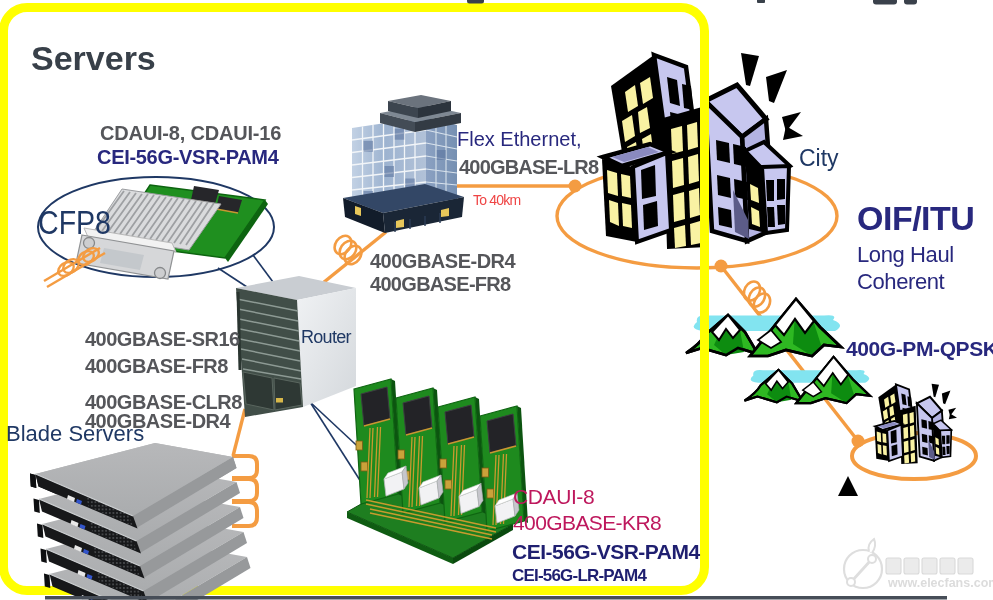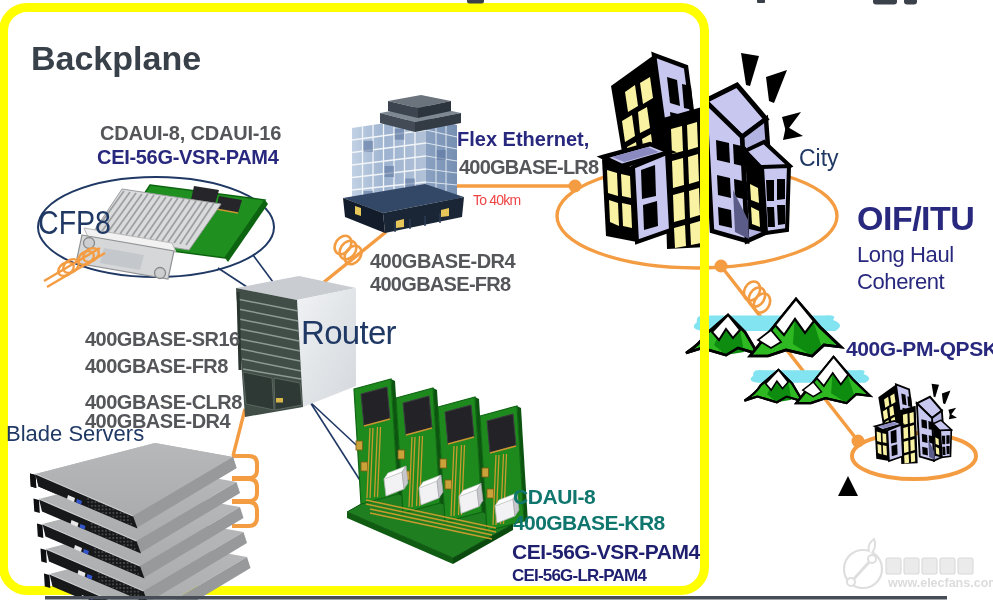--- a/index.html
+++ b/index.html
@@ -1,21 +1,21 @@
 <!DOCTYPE html>
 <html><head>
 <meta charset="utf-8">
 <style>
 html,body{margin:0;padding:0}
 #page{position:relative;width:993px;height:600px;background:#ffffff;overflow:hidden;font-family:"Liberation Sans",sans-serif}
 .t{position:absolute;white-space:nowrap;line-height:1}
 .navy{color:#1f3864}
 .indigo{color:#28287e}
 .gray{color:#55565a;font-weight:bold;letter-spacing:-0.5px}
-.red{color:#0f766e;font-weight:bold}
+.red{color:#be185d;font-weight:normal}
 #border{position:absolute;left:-1px;top:3px;width:710px;height:592px;border:9px solid #ffff00;border-radius:28px;box-sizing:border-box}
 </style>
 </head>
 <body>
 <div id="page">
 
   <svg id="cityback" width="993" height="600" viewBox="0 0 993 600" style="position:absolute;left:0;top:0">
 
     <ellipse cx="697" cy="216" rx="140" ry="52" fill="none" stroke="#f49c42" stroke-width="3.4"></ellipse>
 
@@ -333,30 +333,30 @@
         <rect x="886" y="558" width="15" height="16" rx="2"></rect>
         <rect x="904" y="558" width="15" height="16" rx="2"></rect>
         <rect x="922" y="558" width="15" height="16" rx="2"></rect>
         <rect x="940" y="558" width="15" height="16" rx="2"></rect>
         <rect x="958" y="558" width="15" height="16" rx="2"></rect>
       </g>
       <text x="888" y="587" font-family="Liberation Sans, sans-serif" font-size="12.5" font-weight="bold" fill="#dcdcdc">www.elecfans.com</text>
     </g>
   </svg>
 
-  <div class="t" style="left:31px;top:41px;font-size:34px;font-weight:bold;color:#384049">Backplane</div>
+  <div class="t" style="left:31px;top:41px;font-size:34px;font-weight:bold;color:#384049">Servers</div>
   <div class="t gray" style="left:100px;top:123px;font-size:20px;letter-spacing:-0.2px">CDAUI-8, CDAUI-16</div>
   <div class="t indigo" style="left:97px;top:147px;font-size:20px;font-weight:bold;letter-spacing:-0.3px">CEI-56G-VSR-PAM4</div>
   <div class="t navy" style="left:38px;top:205px;font-size:34px;transform:scaleX(0.84);transform-origin:0 0">CFP8</div>
-  <div class="t indigo" style="left:457px;top:129px;font-size:20px;font-weight:bold">Flex Ethernet,</div>
+  <div class="t indigo" style="left:457px;top:129px;font-size:20px;font-weight:normal">Flex Ethernet,</div>
   <div class="t gray" style="left:459px;top:157px;font-size:20px;letter-spacing:-0.8px">400GBASE-LR8</div>
   <div class="t" style="left:473px;top:193px;font-size:14px;color:#ef4444;letter-spacing:-0.8px">To 40km</div>
   <div class="t gray" style="left:370px;top:251px;font-size:20px">400GBASE-DR4</div>
   <div class="t gray" style="left:370px;top:274px;font-size:20px;letter-spacing:-0.7px">400GBASE-FR8</div>
-  <div class="t navy" style="left:301px;top:316px;font-size:33px;letter-spacing:-0.7px">Router</div>
+  <div class="t navy" style="left:301px;top:328px;font-size:18px;letter-spacing:-0.7px">Router</div>
   <div class="t gray" style="left:85px;top:329px;font-size:20px">400GBASE-SR16</div>
   <div class="t gray" style="left:85px;top:356px;font-size:20px">400GBASE-FR8</div>
   <div class="t gray" style="left:85px;top:392px;font-size:20px">400GBASE-CLR8</div>
   <div class="t gray" style="left:85px;top:411px;font-size:20px">400GBASE-DR4</div>
   <div class="t navy" style="left:6px;top:423px;font-size:22px">Blade Servers</div>
   <div class="t navy" style="left:799px;top:147px;font-size:23px">City</div>
   <div class="t indigo" style="left:857px;top:201px;font-size:34px;font-weight:bold;letter-spacing:-0.5px">OIF/ITU</div>
   <div class="t indigo" style="left:857px;top:244px;font-size:22px;letter-spacing:-0.4px">Long Haul</div>
   <div class="t indigo" style="left:857px;top:271px;font-size:22px;letter-spacing:-0.4px">Coherent</div>
   <div class="t indigo" style="left:846px;top:338px;font-size:21px;font-weight:bold;letter-spacing:-0.4px">400G-PM-QPSK</div>

